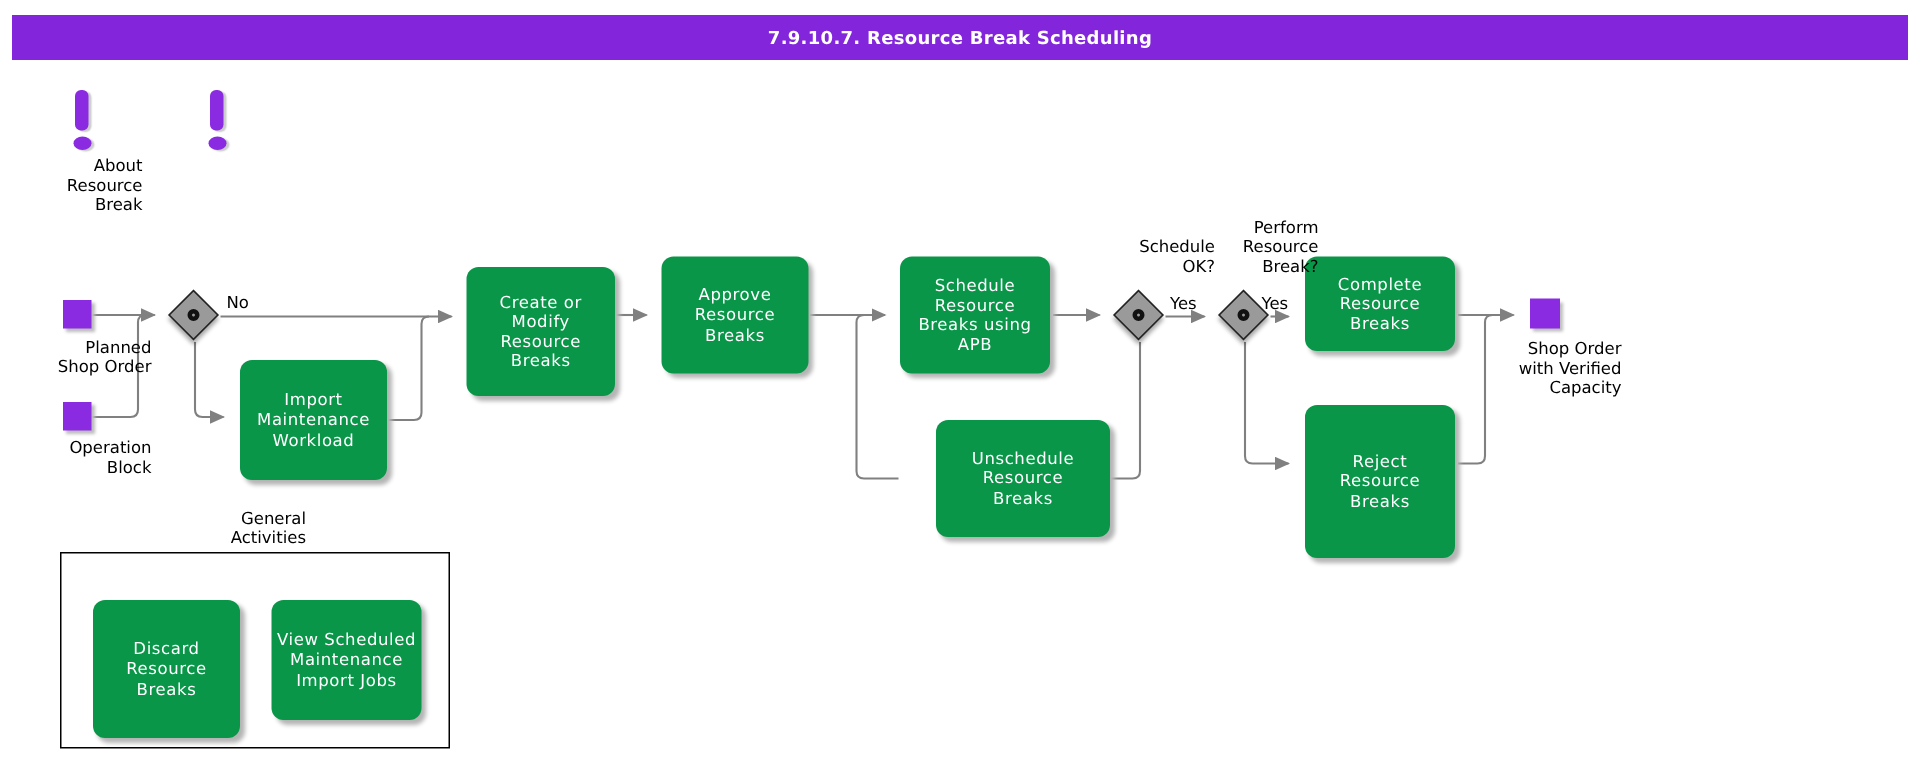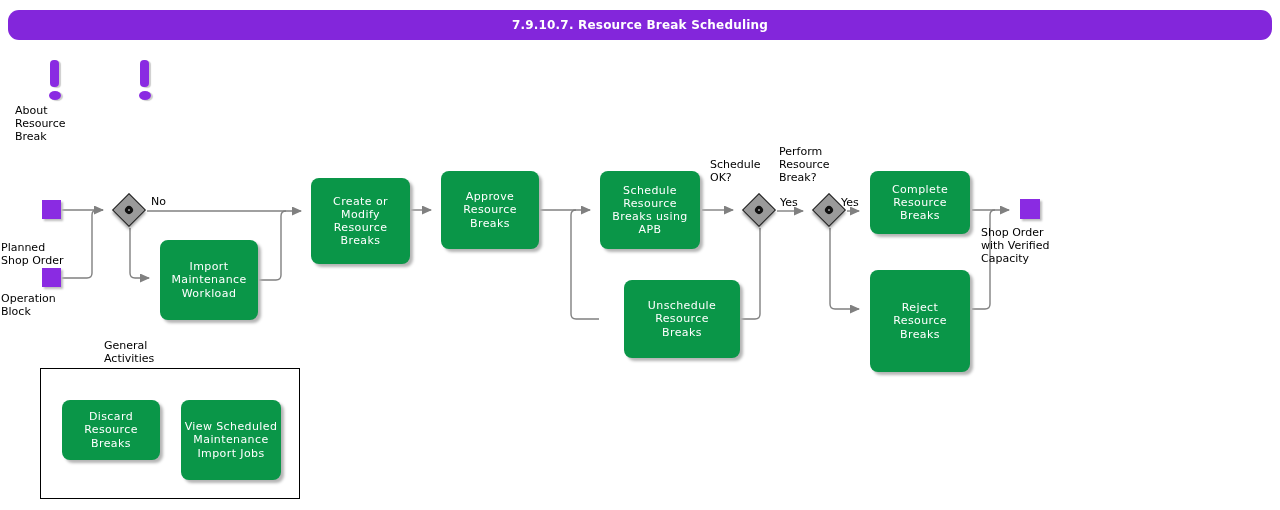--- a/index.html
+++ b/index.html
@@ -11,21 +11,20 @@
   }
   *{box-sizing:border-box;margin:0;padding:0}
   body{background:#fff;font-family:"DejaVu Sans","Liberation Sans",sans-serif}
   .stage{position:relative;width:1280px;height:510px;background:#fff;overflow:hidden}
 
   .titlebar{
     position:absolute;left:8px;top:10px;width:1264px;height:30px;
     background:var(--hpurple);color:#fff;font-size:12px;font-weight:bold;
     display:flex;align-items:center;justify-content:center;letter-spacing:.2px;
     z-index:3;
-    border-radius:11px;
   }
 
   svg.wires{position:absolute;left:0;top:0;z-index:1}
 
   .activity{
     position:absolute;background:var(--green);color:#fff;
     border-radius:8px;font-size:11px;line-height:1.2;letter-spacing:.4px;
     display:flex;align-items:center;justify-content:center;text-align:center;
     white-space:pre-line;box-shadow:3px 3px 3px #b5b5b5;z-index:2;padding:3px;
   }
@@ -37,21 +36,21 @@
 
   .diamond{
     position:absolute;width:24px;height:24px;background:var(--dgray);
     border:1px solid #222;transform:rotate(45deg);
     box-shadow:2px 2px 3px rgba(0,0,0,.35);
     display:flex;align-items:center;justify-content:center;z-index:2;
   }
   .diamond .ring{width:8px;height:8px;border:3px solid #111;border-radius:50%}
 
   .lbl{
-    position:absolute;font-size:11px;color:#000;text-align:left;
+    position:absolute;font-size:11px;color:#000;text-align:right;
     white-space:pre-line;line-height:1.16;z-index:2;
   }
   .branch{position:absolute;font-size:11px;color:#000;z-index:3;white-space:nowrap}
 
   .exc{position:absolute;width:14px;height:46px;z-index:2}
   .exc .bar{position:absolute;left:2px;top:0;width:9px;height:27px;background:var(--purple);border-radius:4px;box-shadow:2px 1px 1px #ccc}
   .exc .dot{position:absolute;left:1px;top:31px;width:12px;height:9px;background:var(--purple);border-radius:50%;box-shadow:2px 1px 1px #ccc}
 
   .gbox{
     position:absolute;left:40px;top:368px;width:260px;height:131px;
@@ -114,21 +113,21 @@
   <div class="lbl" style="left:15px;top:105px;width:80px">About
 Resource
 Break</div>
 
   <div class="exc" style="left:138px;top:60px">
     <div class="bar"></div>
     <div class="dot"></div>
   </div>
 
   <div class="event" style="left:42px;top:200px"></div>
-  <div class="lbl" style="left:1px;top:242px;width:100px">Planned
+  <div class="lbl" style="left:1px;top:226px;width:100px">Planned
 Shop Order</div>
 
   <div class="event" style="left:42px;top:268px"></div>
   <div class="lbl" style="left:1px;top:293px;width:100px">Operation
 Block</div>
 
   <div class="diamond" style="left:117px;top:198px">
     <div class="ring"></div>
   </div>
   <div class="branch" style="left:151px;top:195px">No</div>
@@ -171,20 +170,20 @@
   <div class="branch" style="left:841px;top:196px">Yes</div>
 
   <div class="event" style="left:1020px;top:199px;width:20px;height:20px"></div>
   <div class="lbl" style="left:981px;top:227px;width:100px">Shop Order
 with Verified
 Capacity</div>
 
   <div class="lbl" style="left:104px;top:340px;width:100px">General
 Activities</div>
   <div class="gbox"></div>
-  <div class="activity" style="left:62px;top:400px;width:98px;height:60px">Discard
+  <div class="activity" style="left:62px;top:400px;width:98px;height:92px">Discard
 Resource
 Breaks</div>
   <div class="activity" style="left:181px;top:400px;width:100px;height:80px">View Scheduled
 Maintenance
 Import Jobs</div>
 
 </div>
 
 </body></html>

